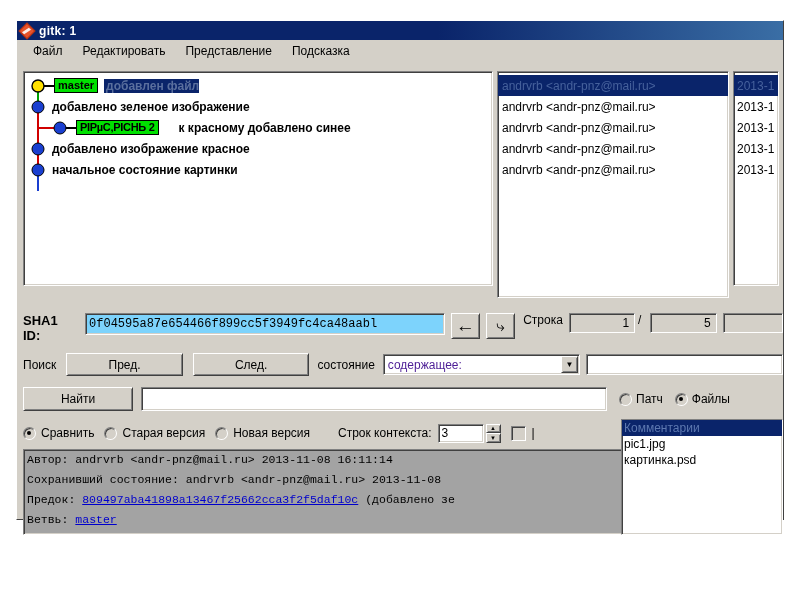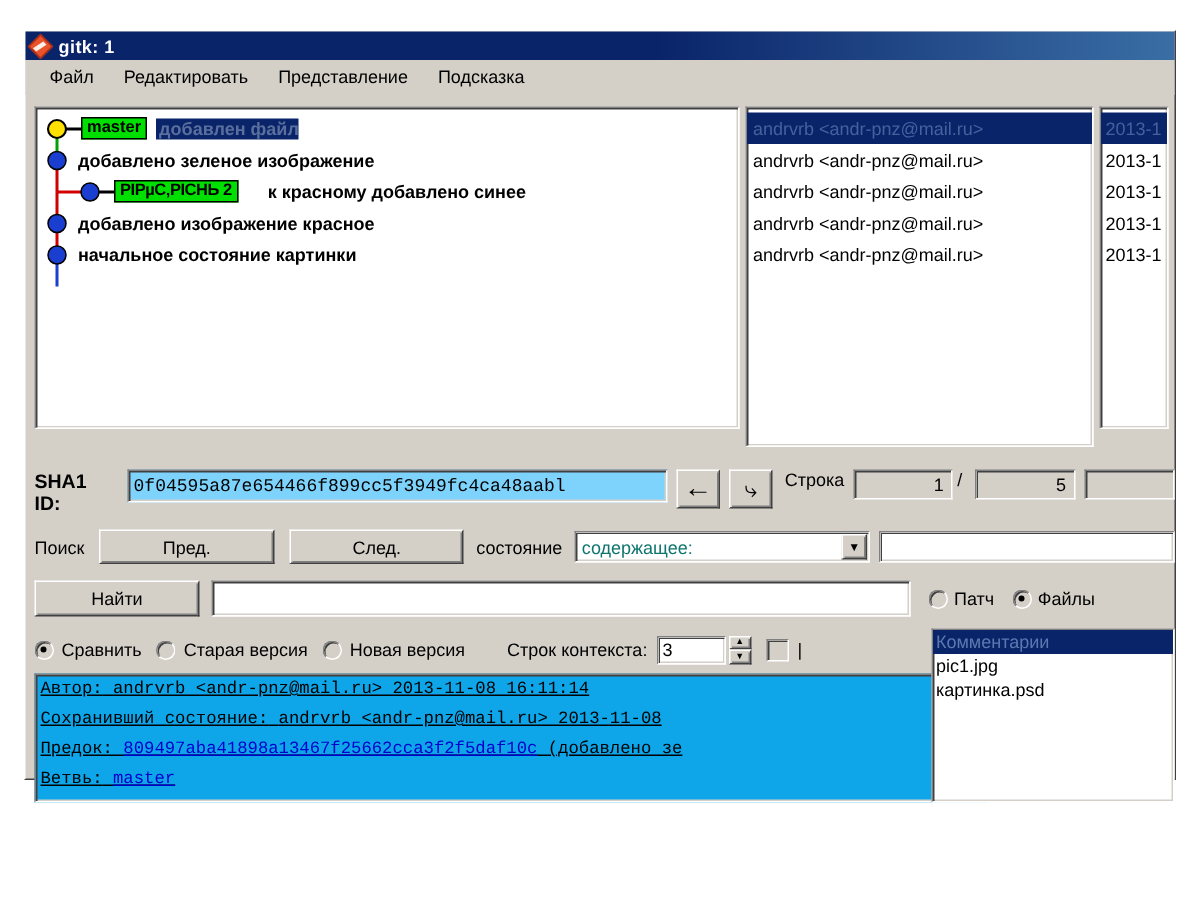--- a/index.html
+++ b/index.html
@@ -105,21 +105,21 @@
   .btn{
     height:23px;display:flex;align-items:center;justify-content:center;
     font-size:12px;color:#000;padding:0 10px;
   }
   .btn-sled{width:118px;margin-left:10px;}
   .btn-pred{width:118px;margin-left:10px;}
   .combo{
     width:200px;height:21px;background:#ffffff;margin-left:8px;display:flex;align-items:center;
     position:relative;
   }
-  .combo span{font-size:12px;color:#0f766e;padding-left:4px;}
+  .combo span{font-size:12px;color:#4c1d95;padding-left:4px;}
   .combo .cbtn{
     position:absolute;right:1px;top:1px;width:17px;height:17px;
     display:flex;align-items:center;justify-content:center;font-size:8px;
   }
   .tail-entry{width:200px;height:21px;background:#ffffff;margin-left:6px;}
 
   
   .find-row{position:absolute;left:6px;top:364px;width:760px;height:28px;display:flex;align-items:center;}
   .btn-find{width:110px;height:24px;}
   .find-entry{width:466px;height:24px;background:#ffffff;margin-left:8px;}
@@ -144,21 +144,21 @@
   .spinb{flex:1;display:flex;align-items:center;justify-content:center;font-size:6px;}
   .chkbox{
     width:13px;height:13px;background:#d4d0c8;margin-left:10px;
     border:1px solid;border-color:#808080 #ffffff #ffffff #808080;
     box-shadow:inset 1px 1px 0 #404040;flex:0 0 auto;
   }
   .pipe{margin-left:6px;font-size:12px;}
 
   
   .diff-pane{
-    position:absolute;left:6px;top:428px;width:635px;height:86px;background:#0ea5e9;overflow:hidden;text-decoration:underline;
+    position:absolute;left:6px;top:428px;width:635px;height:86px;background:#a3a3a3;overflow:hidden;
   }
   .diff-txt{font-family:"Liberation Mono",monospace;font-size:11.5px;color:#000;padding:2px 3px;white-space:nowrap;line-height:16px;}
   .lnk{color:#0000cc;text-decoration:underline;}
   .vscroll{
     position:absolute;right:1px;top:1px;width:15px;bottom:1px;
     background:repeating-conic-gradient(#d4d0c8 0% 25%,#ffffff 0% 50%) 0 0/2px 2px;
   }
   .vs-arrow{
     width:15px;height:14px;display:flex;align-items:center;justify-content:center;font-size:7px;
   }

